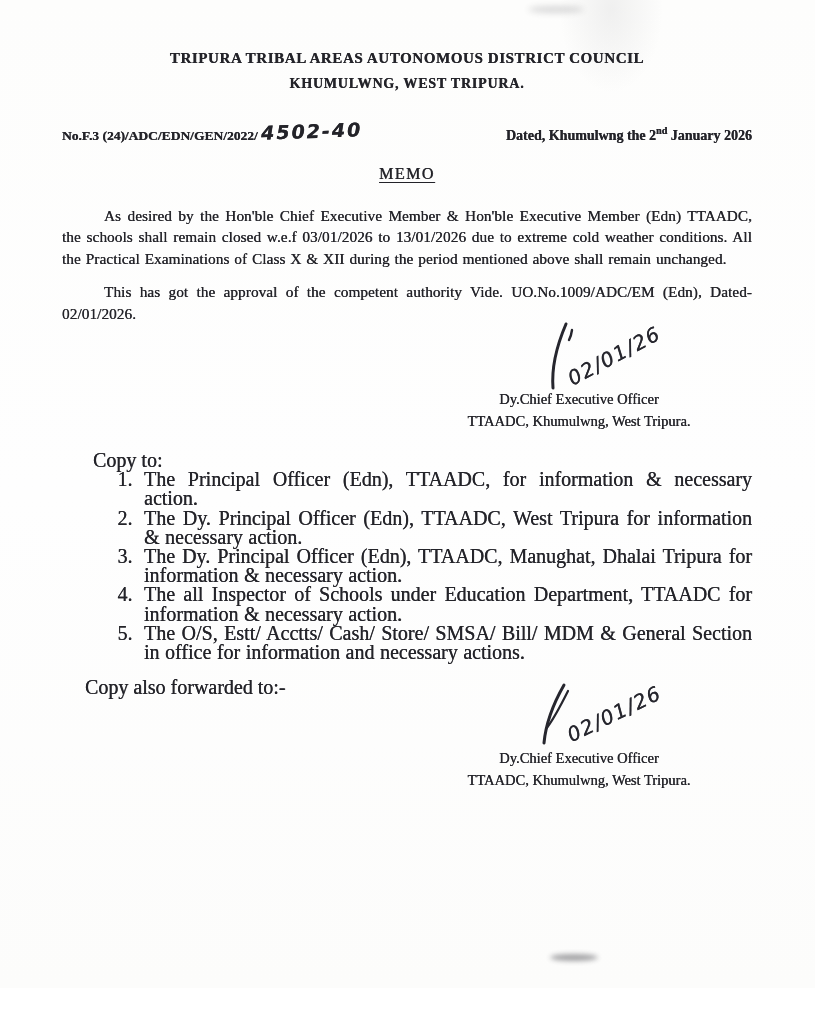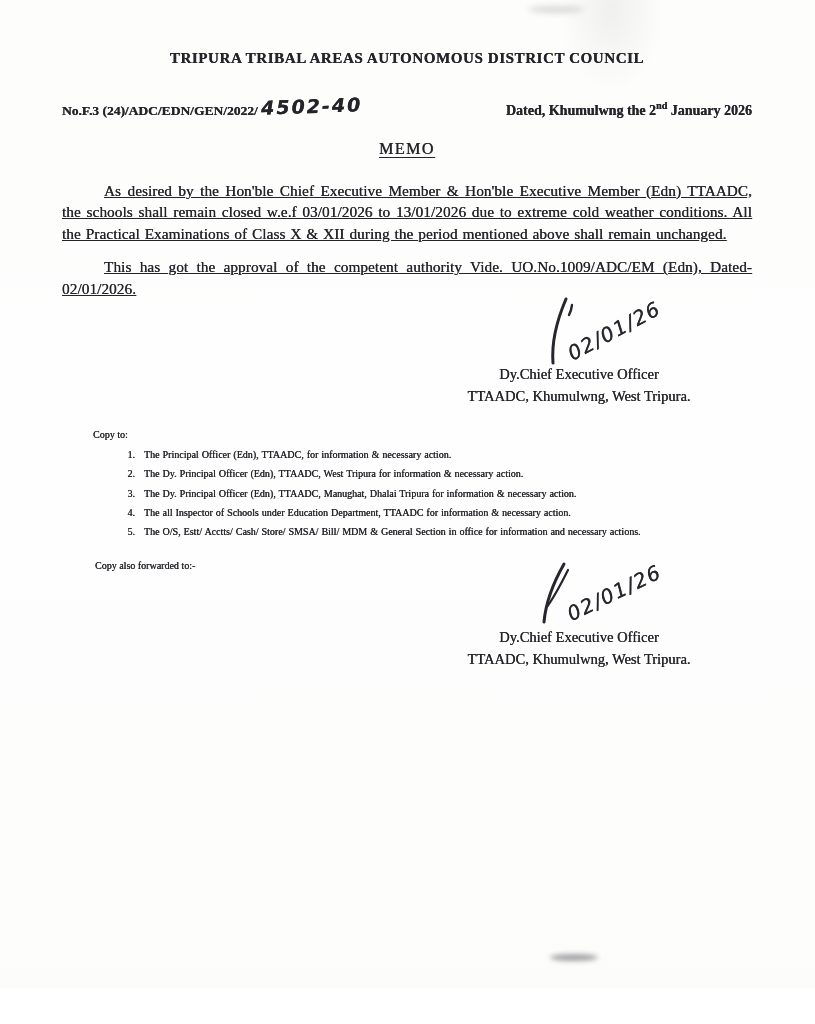--- a/index.html
+++ b/index.html
@@ -29,57 +29,58 @@
     font-size:19px;letter-spacing:2px;display:inline-block;
     transform:rotate(-2deg) translateY(-2px);margin-left:3px;
   }
   .ref-right{font-size:14px;}
   .ref-right sup{font-size:10px;}
   
   .memo-title{margin:16px 0 0;text-align:center;font-size:16px;font-weight:normal;
     letter-spacing:1.5px;text-decoration:underline;text-underline-offset:3px;}
   
   .body-para{margin:0;text-align:justify;font-size:15.2px;line-height:21.5px;
-    text-indent:42px;word-spacing:1px;letter-spacing:0.1px;text-decoration:underline;}
+    text-indent:42px;word-spacing:1px;letter-spacing:0.1px;}
   .p1{margin-top:22px;}
   .p2,.p3{margin-top:12px;}
   
   .sig-block{position:relative;width:330px;margin-left:auto;margin-right:8px;
     text-align:center;font-size:14.5px;line-height:22px;}
   .sig-1{margin-top:64px;}
   .sig-2{margin-top:50px;}
   .hw-sig{position:absolute;display:flex;align-items:flex-end;gap:2px;pointer-events:none;}
   .sig-1 .hw-sig{top:-68px;left:128px;}
   .sig-2 .hw-sig{top:-66px;left:120px;}
   .hw-text{
     font-family:"DejaVu Sans", sans-serif;font-style:italic;font-size:20px;
     letter-spacing:1.5px;display:inline-block;color:#26262e;
     transform-origin:left bottom;transform:rotate(-28deg) translate(-2px,-4px);
   }
   .sig-2 .hw-text{transform:rotate(-26deg) translate(-2px,-2px);}
   
-  .copy-section{margin-top:18px;font-size:10px;}
+  .copy-section{margin-top:18px;font-size:20px;}
   .copy-label{margin-left:31px;line-height:20px;}
-  .copy-label.forwarded{margin-left:33px;margin-top:15px;}
+  .copy-label.forwarded{margin-left:23px;margin-top:15px;}
   ol.copy-list{margin:0;padding-left:76px;}
   ol.copy-list li{line-height:19.2px;text-align:justify;padding-left:6px;word-spacing:0.5px;}
   ol.fwd-list{margin-top:12px;padding-left:64px;}
   ol.fwd-list li{line-height:19.5px;margin-bottom:2px;}
   
   .smudge{position:absolute;border-radius:50%;background:#3a3a40;pointer-events:none;}
   .smudge-bottom{left:550px;top:954px;width:48px;height:7px;opacity:0.45;filter:blur(2.5px);}
   .smudge-top{left:528px;top:6px;width:56px;height:7px;opacity:0.18;filter:blur(3px);}
 </style>
 </head>
 <body>
 
 <div class="page">
 
   <header class="doc-header">
     <div class="h1">TRIPURA TRIBAL AREAS AUTONOMOUS DISTRICT COUNCIL</div>
+    <div class="h3">KHUMULWNG, WEST TRIPURA.</div>
   </header>
 
   <div class="ref-row">
     <div class="ref-left">
       <span>No.F.3 (24)/ADC/EDN/GEN/2022/</span><span class="hw-ref">4502-40</span>
     </div>
     <div class="ref-right">
       <span>Dated, Khumulwng the 2</span><sup>nd</sup><span> January 2026</span>
     </div>
   </div>

